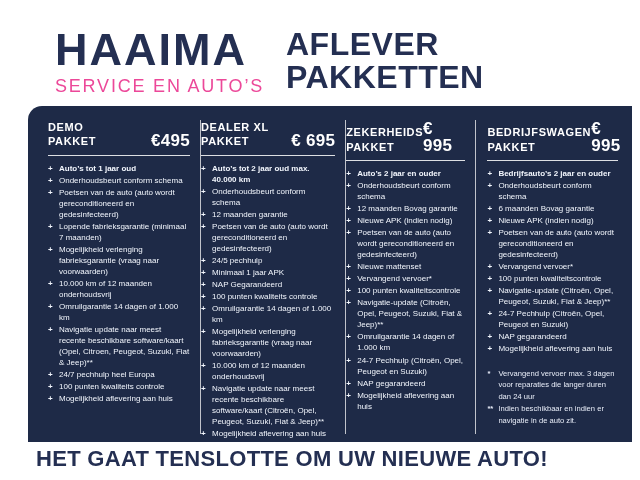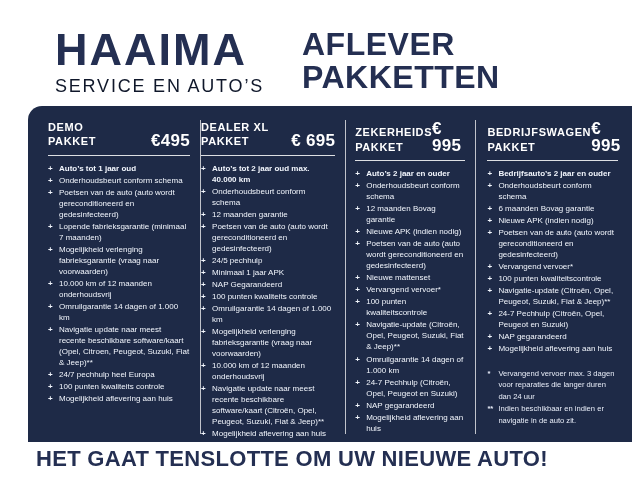--- a/index.html
+++ b/index.html
@@ -5,28 +5,28 @@
   html,body { margin:0; padding:0; }
   body {
     width:640px; height:480px;
     background:#ffffff;
     font-family:"Liberation Sans", sans-serif;
     position:relative;
     overflow:hidden;
   }
 
   
-  .top { position:absolute; left:55px; top:27px; display:flex; gap:38px; align-items:flex-start; }
+  .top { position:absolute; left:55px; top:27px; display:flex; gap:22px; align-items:flex-start; }
   .logo { display:flex; flex-direction:column; }
   .logo-name {
     font-size:45px; font-weight:800; color:#242f52;
     letter-spacing:2px; line-height:1;
   }
   .logo-tagline {
-    font-size:18px; color:#0f172a; letter-spacing:1.8px;
+    font-size:18px; color:#ec4899; letter-spacing:1.8px;
     margin-top:5px; line-height:1;
   }
   .title {
     margin:0; display:flex; flex-direction:column;
     font-size:32px; font-weight:800; color:#242f52;
     line-height:1.02; letter-spacing:0.5px; margin-top:1px;
   }
 
   
   .panel {
@@ -35,21 +35,21 @@
     background:#1e2a47;
     border-radius:14px 0 0 0;
     box-sizing:border-box;
     padding:14px 8px 8px 20px;
     overflow:hidden;
   }
   .cols { display:flex; height:100%; }
   .col { box-sizing:border-box; padding-right:10px; }
   .col-1 { width:26.4%; }
   .col-2 { width:25.2%; border-left:1px solid rgba(255,255,255,0.72); }
-  .col-3 { width:22.6%; padding-left:9px;  border-left:1px solid rgba(255,255,255,0.72); }
+  .col-3 { width:22.6%;  border-left:1px solid rgba(255,255,255,0.72); }
   .col-4 { width:25.8%; padding-left:11px; border-left:1px solid rgba(255,255,255,0.72); padding-right:6px; }
 
   .col-head { display:flex; justify-content:space-between; align-items:flex-end; color:#ffffff; }
   .col-name { display:flex; flex-direction:column; font-size:11px; font-weight:bold; letter-spacing:0.6px; line-height:1.3; }
   .col-price { font-size:17px; font-weight:bold; letter-spacing:0.3px; line-height:1; }
   .col-rule { border-top:1px solid rgba(255,255,255,0.85); margin:6px 0 7px 0; }
 
   .col-items { color:#f2f6fd; }
   .pkg-item { display:flex; font-size:8px; line-height:1.38; margin-bottom:1px; }
   .pkg-item .plus { width:11px; flex:none; font-weight:bold; }

